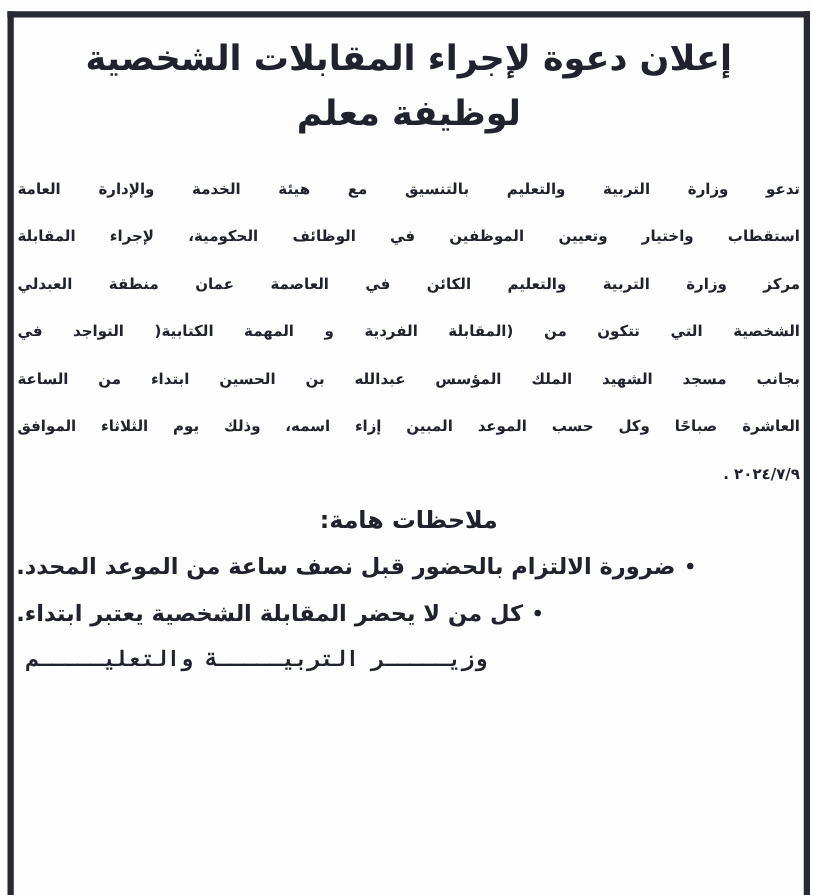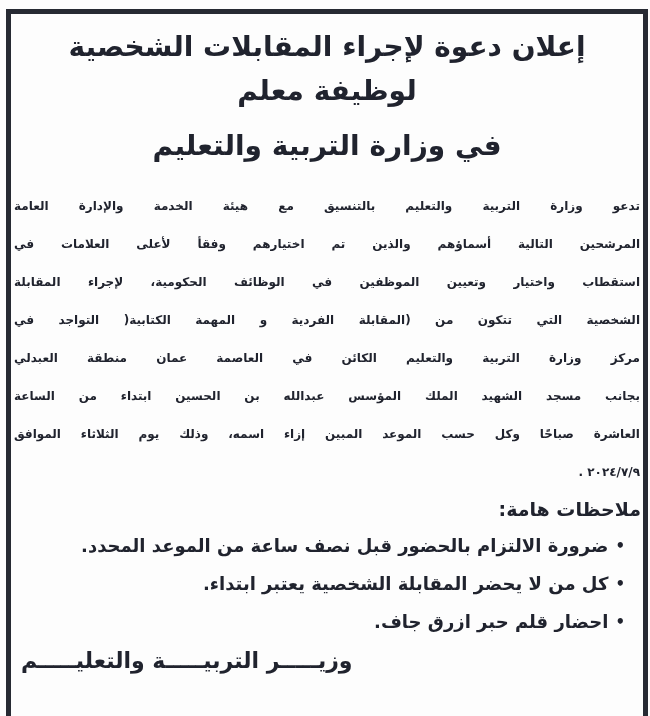--- a/index.html
+++ b/index.html
@@ -55,86 +55,82 @@
     text-align-last: justify;
     white-space: nowrap;
     padding: 0 1px;
   }
   .body-line.last {
     text-align-last: right;
   }
   .notes-heading {
     font-size: 19px;
     line-height: 36px;
-    text-align: right;
+    text-align: center;
     padding-left: 0;
   }
   .notes-list {
     padding-right: 16px;
   }
   .note-item {
     font-size: 18px;
     line-height: 38px;
     height: 38px;
-    text-align: right;
+    text-align: left;
     white-space: nowrap;
     overflow: hidden;
   }
   .bullet {
     display: inline-block;
     font-size: 15px;
     margin-left: 7px;
     vertical-align: 1px;
   }
   .signature-block {
     margin-top: 2px;
     text-align: left;
     direction: rtl;
     padding-left: 8px;
   }
   .signature-line {
-    font-size: 22px;
+    font-size: 17px;
     line-height: 36px;
     unicode-bidi: plaintext;
+    font-family: Liberation Mono, monospace;
   }
 </style>
 </head>
 <body>
 
 <div class="page">
   <div class="frame">
 
     <div class="title-block">
       <div class="title-line">إعلان دعوة لإجراء المقابلات الشخصية لوظيفة معلم</div>
-      <div class="title-line second">في وزارة التربية والتعليم</div>
     </div>
 
     <div class="body-paragraph">
       <div class="body-line">تدعو وزارة التربية والتعليم بالتنسيق مع هيئة الخدمة والإدارة العامة</div>
-      <div class="body-line">المرشحين التالية أسماؤهم والذين تم اختيارهم وفقأ لأعلى العلامات في</div>
       <div class="body-line">استقطاب واختيار وتعيين الموظفين في الوظائف الحكومية، لإجراء المقابلة</div>
+      <div class="body-line">مركز وزارة التربية والتعليم الكائن في العاصمة عمان منطقة العبدلي</div>
       <div class="body-line">الشخصية التي تتكون من (المقابلة الفردية و المهمة الكتابية( التواجد في</div>
-      <div class="body-line">مركز وزارة التربية والتعليم الكائن في العاصمة عمان منطقة العبدلي</div>
       <div class="body-line">بجانب مسجد الشهيد الملك المؤسس عبدالله بن الحسين ابتداء من الساعة</div>
       <div class="body-line">العاشرة صباحًا وكل حسب الموعد المبين إزاء اسمه، وذلك يوم الثلاثاء الموافق</div>
       <div class="body-line last">٢٠٢٤/٧/٩ .</div>
     </div>
 
     <div class="notes-heading">ملاحظات هامة:</div>
 
     <div class="notes-list">
       <div class="note-item">
         <span class="bullet">•</span><span>ضرورة الالتزام بالحضور قبل نصف ساعة من الموعد المحدد.</span>
       </div>
       <div class="note-item">
         <span class="bullet">•</span><span>كل من لا يحضر المقابلة الشخصية يعتبر ابتداء.</span>
       </div>
-      <div class="note-item">
-        <span class="bullet">•</span><span>احضار قلم حبر ازرق جاف.</span>
-      </div>
     </div>
 
     <div class="signature-block">
       <div class="signature-line">وزيـــــر التربيـــــة والتعليـــــم</div>
 
     </div>
 
   </div>
 </div>
 

